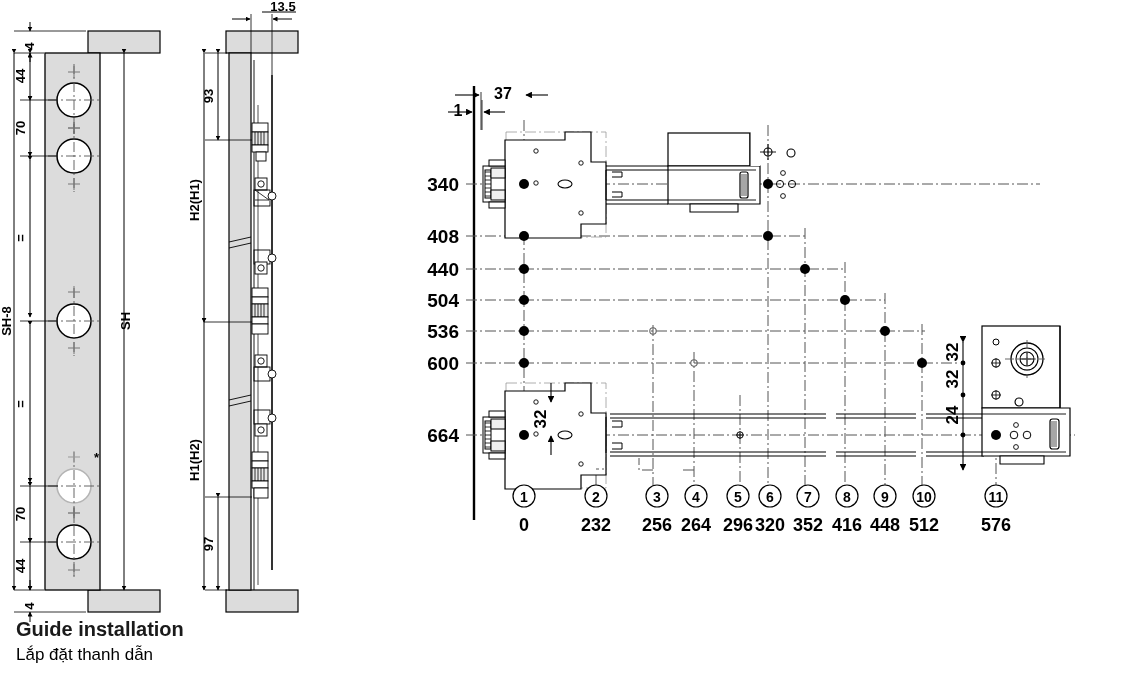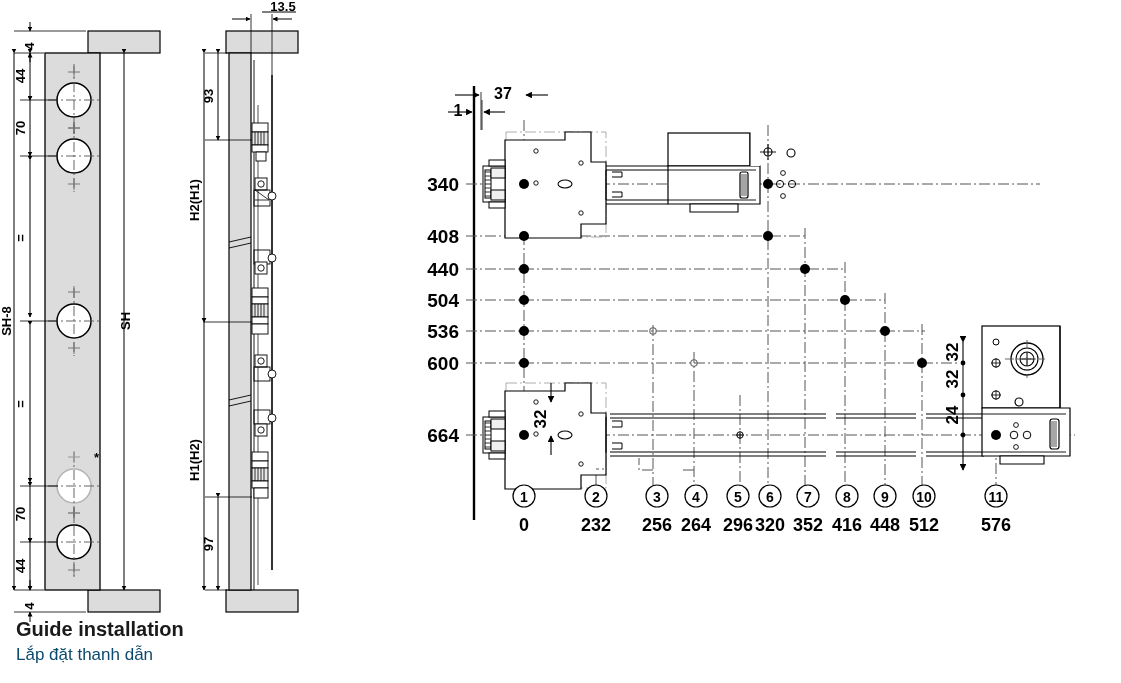--- a/index.html
+++ b/index.html
@@ -1,20 +1,20 @@
 <!DOCTYPE html>
 <html><head>
 <meta charset="utf-8">
 <style>
   html,body{margin:0;padding:0;background:#ffffff;}
   body{width:1121px;height:683px;position:relative;font-family:"Liberation Sans",sans-serif;overflow:hidden;}
   #stage{position:absolute;left:0;top:0;width:1121px;height:683px;}
   svg{display:block;}
   .cap-en{position:absolute;left:16px;top:618px;font-size:20px;font-weight:bold;color:#1a1a1a;letter-spacing:0px;}
-  .cap-vi{position:absolute;left:16px;top:645px;font-size:17px;color:#0c4a6e;}
+  .cap-vi{position:absolute;left:16px;top:645px;font-size:17px;color:#000000;}
   text{font-family:"Liberation Sans",sans-serif;}
 </style>
 </head>
 <body>
 
 <div id="stage">
 <svg width="1121" height="683" viewBox="0 0 1121 683" xmlns="http://www.w3.org/2000/svg">
   <defs>
     <marker id="ar" viewBox="0 0 10 10" refX="9" refY="5" markerWidth="6" markerHeight="6" orient="auto">
       <path d="M0,0 L10,5 L0,10 z" fill="#000"></path>

